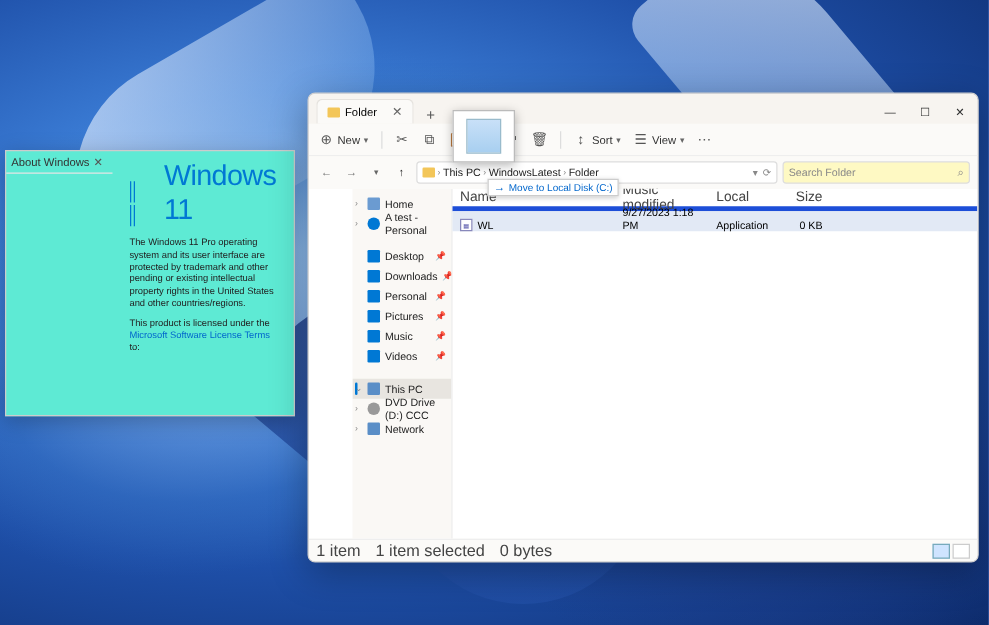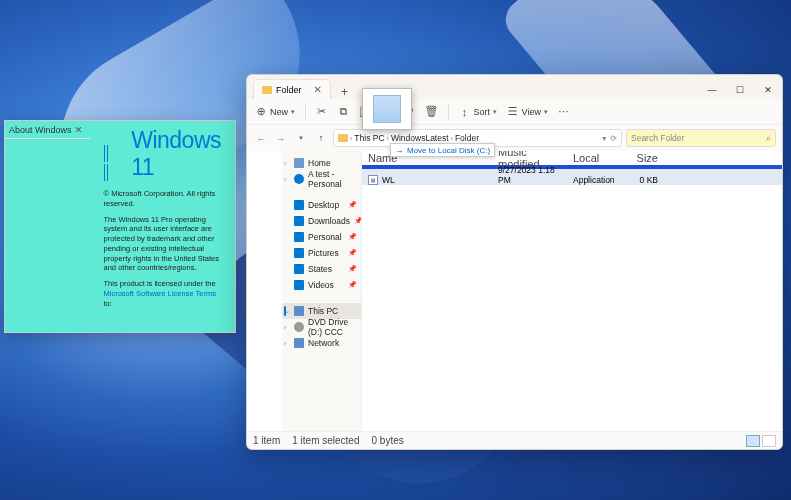--- a/index.html
+++ b/index.html
@@ -80,21 +80,21 @@
 .cols { height: 18px; display: flex; align-items: center; font-size: 11px; color: #444; border-bottom: 4px solid #1d4ed8; }
 .col { padding: 0 6px; border-right: 1px solid transparent; }
 .c-name { width: 130px; }
 .c-date { width: 75px; }
 .c-type { width: 60px; }
 .c-size { width: 38px; text-align: right; }
 .row { height: 16px; display: flex; align-items: flex-end; font-size: 8.5px; background: #e2e9f5; }
 .row .c-name { display: flex; align-items: center; gap: 4px; }
 .app-ic { width: 10px; height: 10px; background: #fff; border: 1px solid #88b; display: flex; align-items: center; justify-content: center; font-size: 5px; color: #55a; }
 
-.status { height: 18px; border-top: 1px solid #eee; display: flex; align-items: center; padding: 0 6px; font-size: 10px; color: #444; background: #fbfaf8; gap: 12px; }
+.status { height: 18px; border-top: 1px solid #eee; display: flex; align-items: center; padding: 0 6px; font-size: 13px; color: #444; background: #fbfaf8; gap: 12px; }
 .status .views { margin-left: auto; display: flex; gap: 2px; }
 .status .vbtn { width: 14px; height: 12px; border: 1px solid #ccc; background: #fff; }
 .status .vbtn.act { background: #cfe4ff; border-color: #7ab; }
 
 
 .drag { position: absolute; left: 362px; top: 88px; width: 50px; height: 42px; background: #fff; border: 1px solid #bbb; box-shadow: 0 2px 8px rgba(0,0,0,0.3); display: flex; align-items: center; justify-content: center; }
 .drag-inner { width: 28px; height: 28px; background: linear-gradient(#c8e0f8, #a8cff0); border: 1px solid #9bc; }
 .drag-hint { position: absolute; left: 390px; top: 143px; background: #fff; border: 1px solid #ccc; padding: 1px 4px; font-size: 8px; display: flex; align-items: center; gap: 3px; box-shadow: 0 1px 4px rgba(0,0,0,0.2); }
 .drag-hint .arrow { color: #0066cc; font-size: 9px; }
 .drag-hint .txt { color: #0066cc; }
@@ -118,21 +118,20 @@
     <div class="brand">
       <div class="winlogo">
           <div></div>
           <div></div>
           <div></div>
           <div></div>
         </div>
       <div class="brand-text">Windows 11</div>
     </div>
     <div class="about-p">
-      <div>© Microsoft Corporation. All rights reserved.</div>
     </div>
     <div class="about-p">The Windows 11 Pro operating system and its user interface are protected by trademark and other pending or existing intellectual property rights in the United States and other countries/regions.</div>
     <div class="about-p">
       <span>This product is licensed under the </span><span class="lic-link">Microsoft Software License Terms</span><span> to:</span>
     </div>
   </div>
 </div>
 
 <div class="explorer">
   <div class="tabrow">
@@ -230,21 +229,21 @@
           <span>Personal</span>
           <span class="pin">📌</span>
         </div>
       <div class="navitem">
           <div class="ni-ic ic-pics"></div>
           <span>Pictures</span>
           <span class="pin">📌</span>
         </div>
       <div class="navitem">
           <div class="ni-ic ic-music"></div>
-          <span>States</span>
+          <span>Music</span>
           <span class="pin">📌</span>
         </div>
       <div class="navitem">
           <div class="ni-ic ic-videos"></div>
           <span>Videos</span>
           <span class="pin">📌</span>
         </div>
       <div class="navgap"></div>
       <div class="navitem sel">
           <span class="chv">⌄</span>

